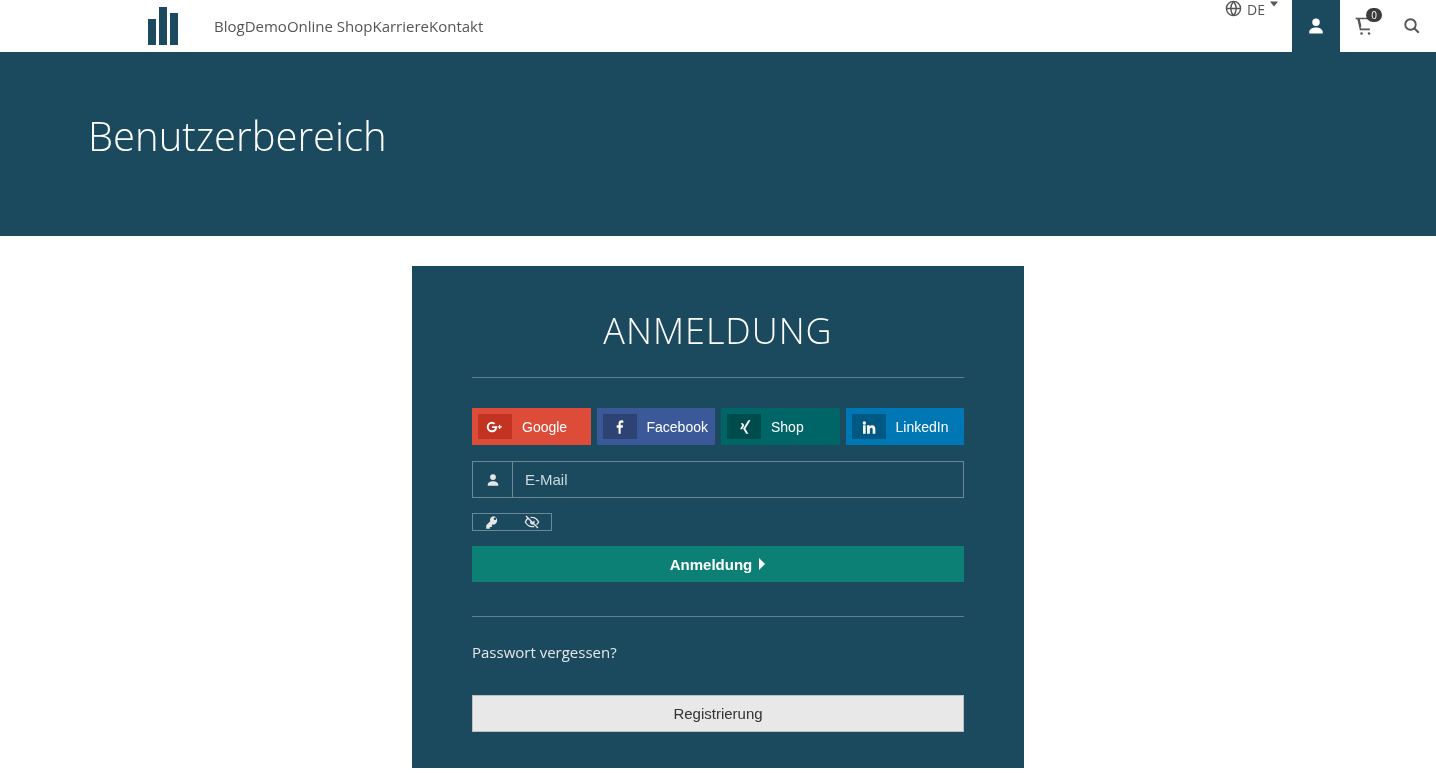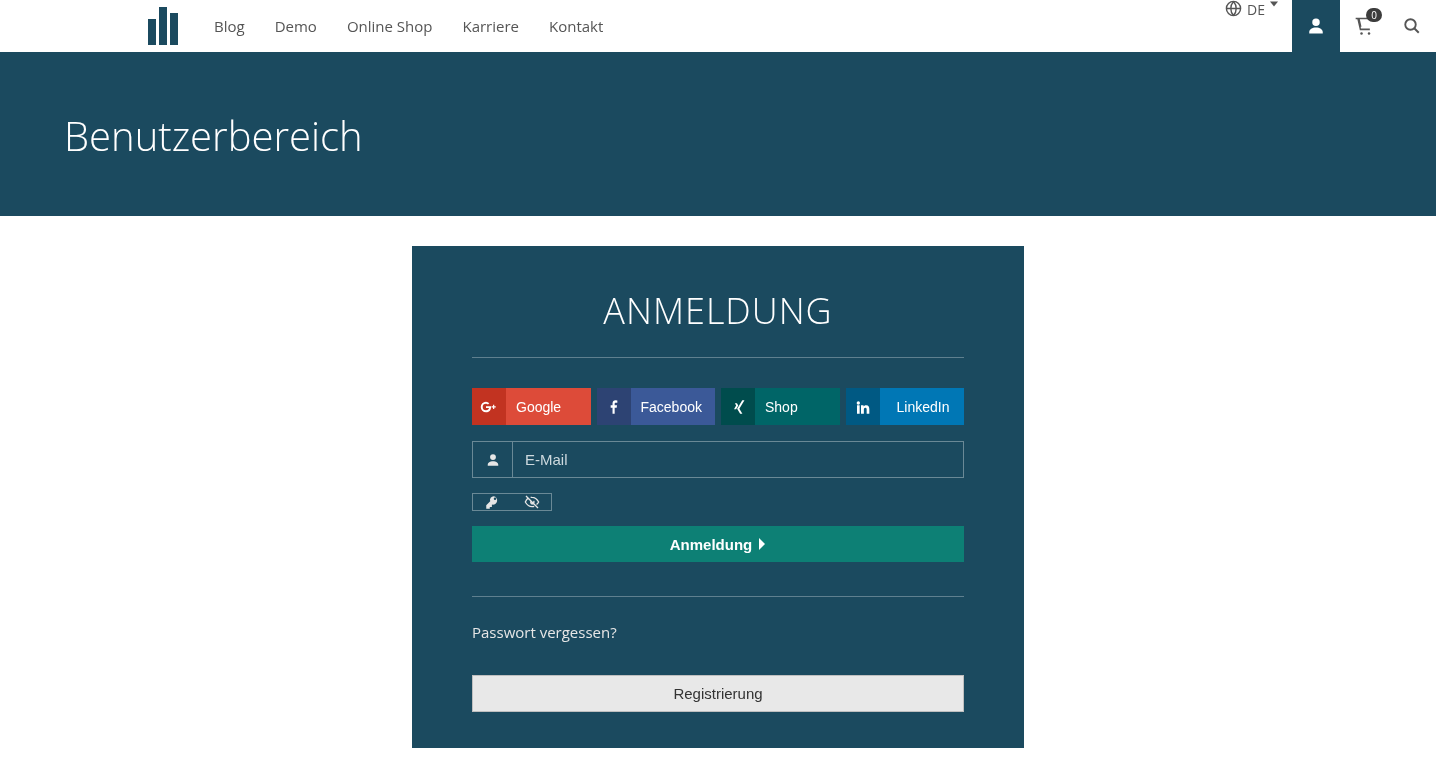--- a/index.html
+++ b/index.html
@@ -25,21 +25,21 @@
     margin-right: 30px;
   }
   .navbar-logo span {
     display: block;
     background: #1b4a5f;
     width: 8px;
   }
   .navbar-logo span:nth-child(1){height:26px;}
   .navbar-logo span:nth-child(2){height:38px;}
   .navbar-logo span:nth-child(3){height:32px;}
-  .nav-links { display: flex; gap: 30px; }
+  .nav-links { display: flex; }
   .nav-links a {
     color: #555;
     font-size: 15px;
     text-decoration: none;
   }
   .nav-right {
     margin-left: auto;
     display: flex;
     align-items: stretch;
     height: 52px;
@@ -56,22 +56,22 @@
   .icon-cell.active { background: #1b4a5f; color: #fff; }
   .cart-badge {
     position: absolute; top: 8px; right: 6px;
     background: #3c3c3c; color: #fff;
     font-size: 10px; border-radius: 8px;
     padding: 0 5px; line-height: 14px;
   }
 
   .hero {
     background: #1b4a5f;
-    height: 164px;
-    padding: 56px 0 0 64px;
+    height: 184px;
+    padding: 56px 0 0 88px;
   }
   .hero h1 {
     font-size: 40px;
     font-weight: 300;
     color: #fff;
   }
 
   .main { padding: 30px 0 40px; display: flex; justify-content: center; }
   .card {
     width: 612px;
@@ -91,31 +91,31 @@
     display: grid;
     grid-template-columns: repeat(4, 1fr);
     gap: 6px;
     margin-bottom: 16px;
   }
   .social-btn {
     display: flex; align-items: center;
     height: 37px;
     color: #fff; font-size: 14px;
     border: none; cursor: pointer;
-    padding: 0;
+    padding: 6px;
   }
   .social-icon {
     width: 34px; height: 100%;
     display: flex; align-items: center; justify-content: center;
   }
   .social-label { padding-left: 10px; }
   .google   { background: #dd4b39; } .google .social-icon   { background: #c23321; }
   .facebook { background: #3b5998; text-align: right; } .facebook .social-icon { background: #2d4373; }
   .xing     { background: #006567; } .xing .social-icon     { background: #004c4d; }
-  .linkedin { background: #0077b5; gap: 7px; } .linkedin .social-icon { background: #005983; }
+  .linkedin { background: #0077b5; } .linkedin .social-icon { background: #005983; }
 
   .input-group {
     display: flex;
     margin-bottom: 15px;
   }
   .input-addon {
     width: 40px; border: 1px solid rgba(255,255,255,0.35);
     border-right: none;
     display: flex; align-items: center; justify-content: center;
     color: #e6e6e6;

